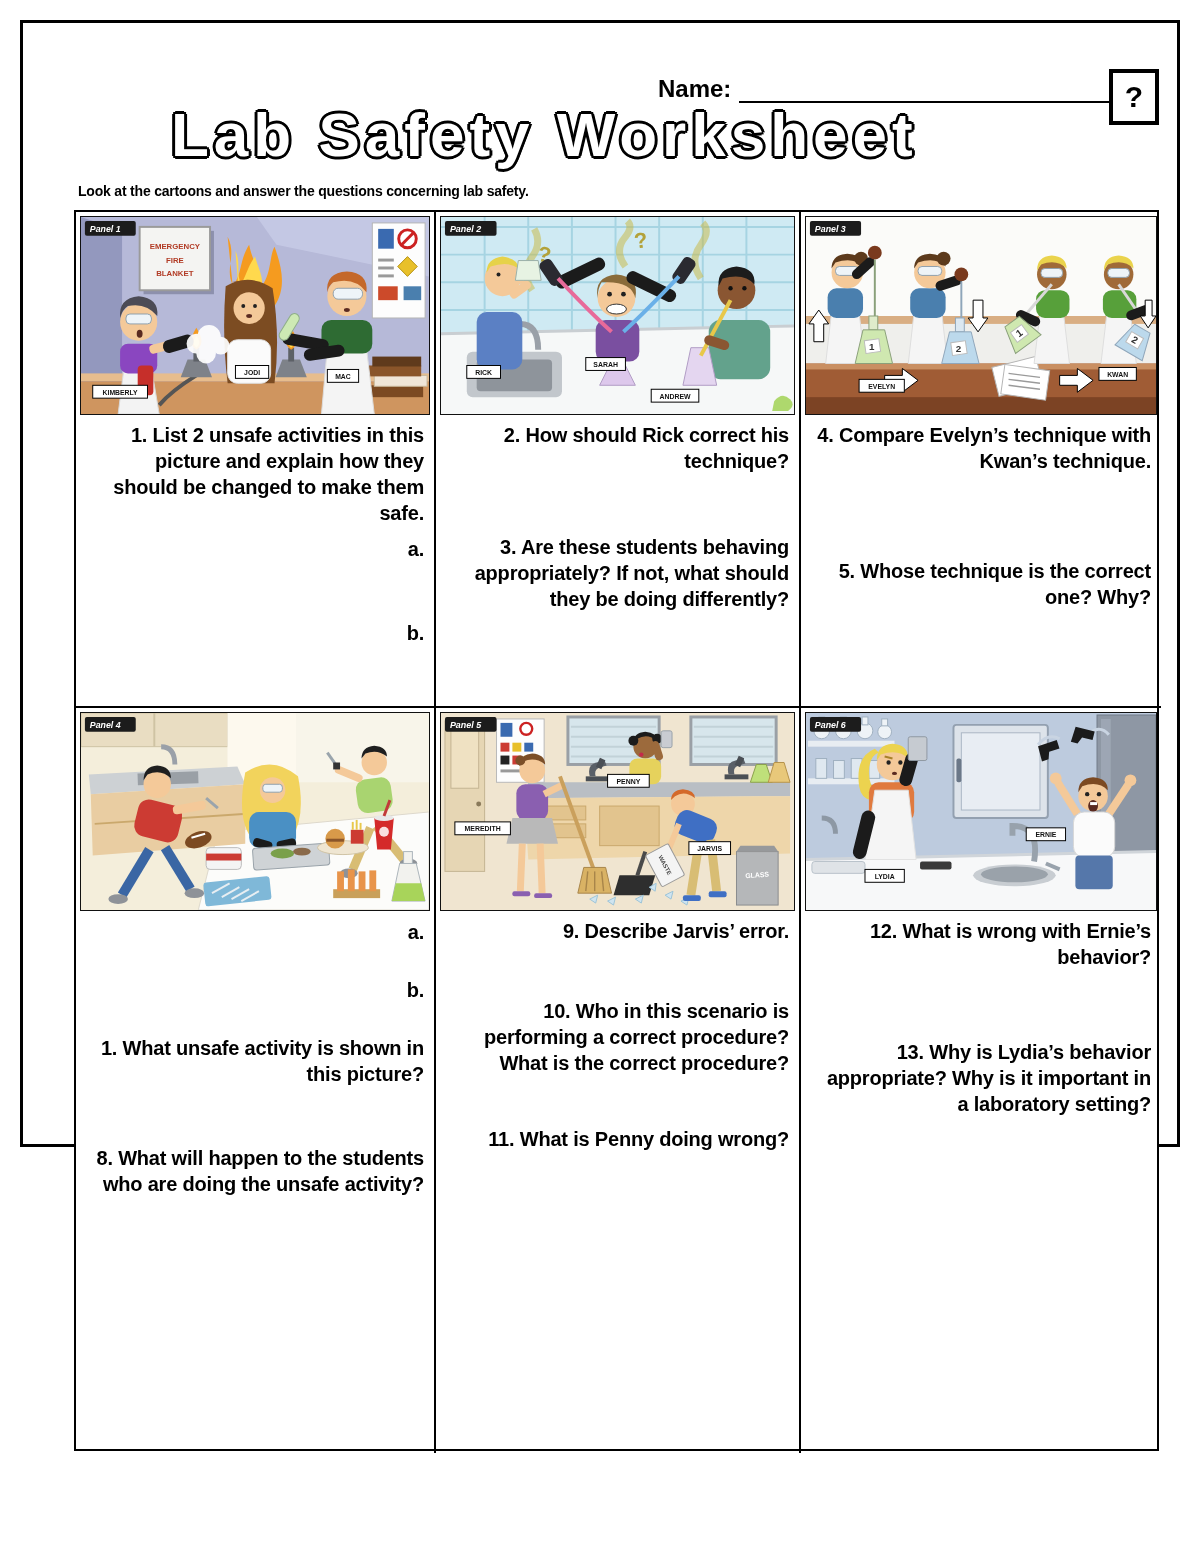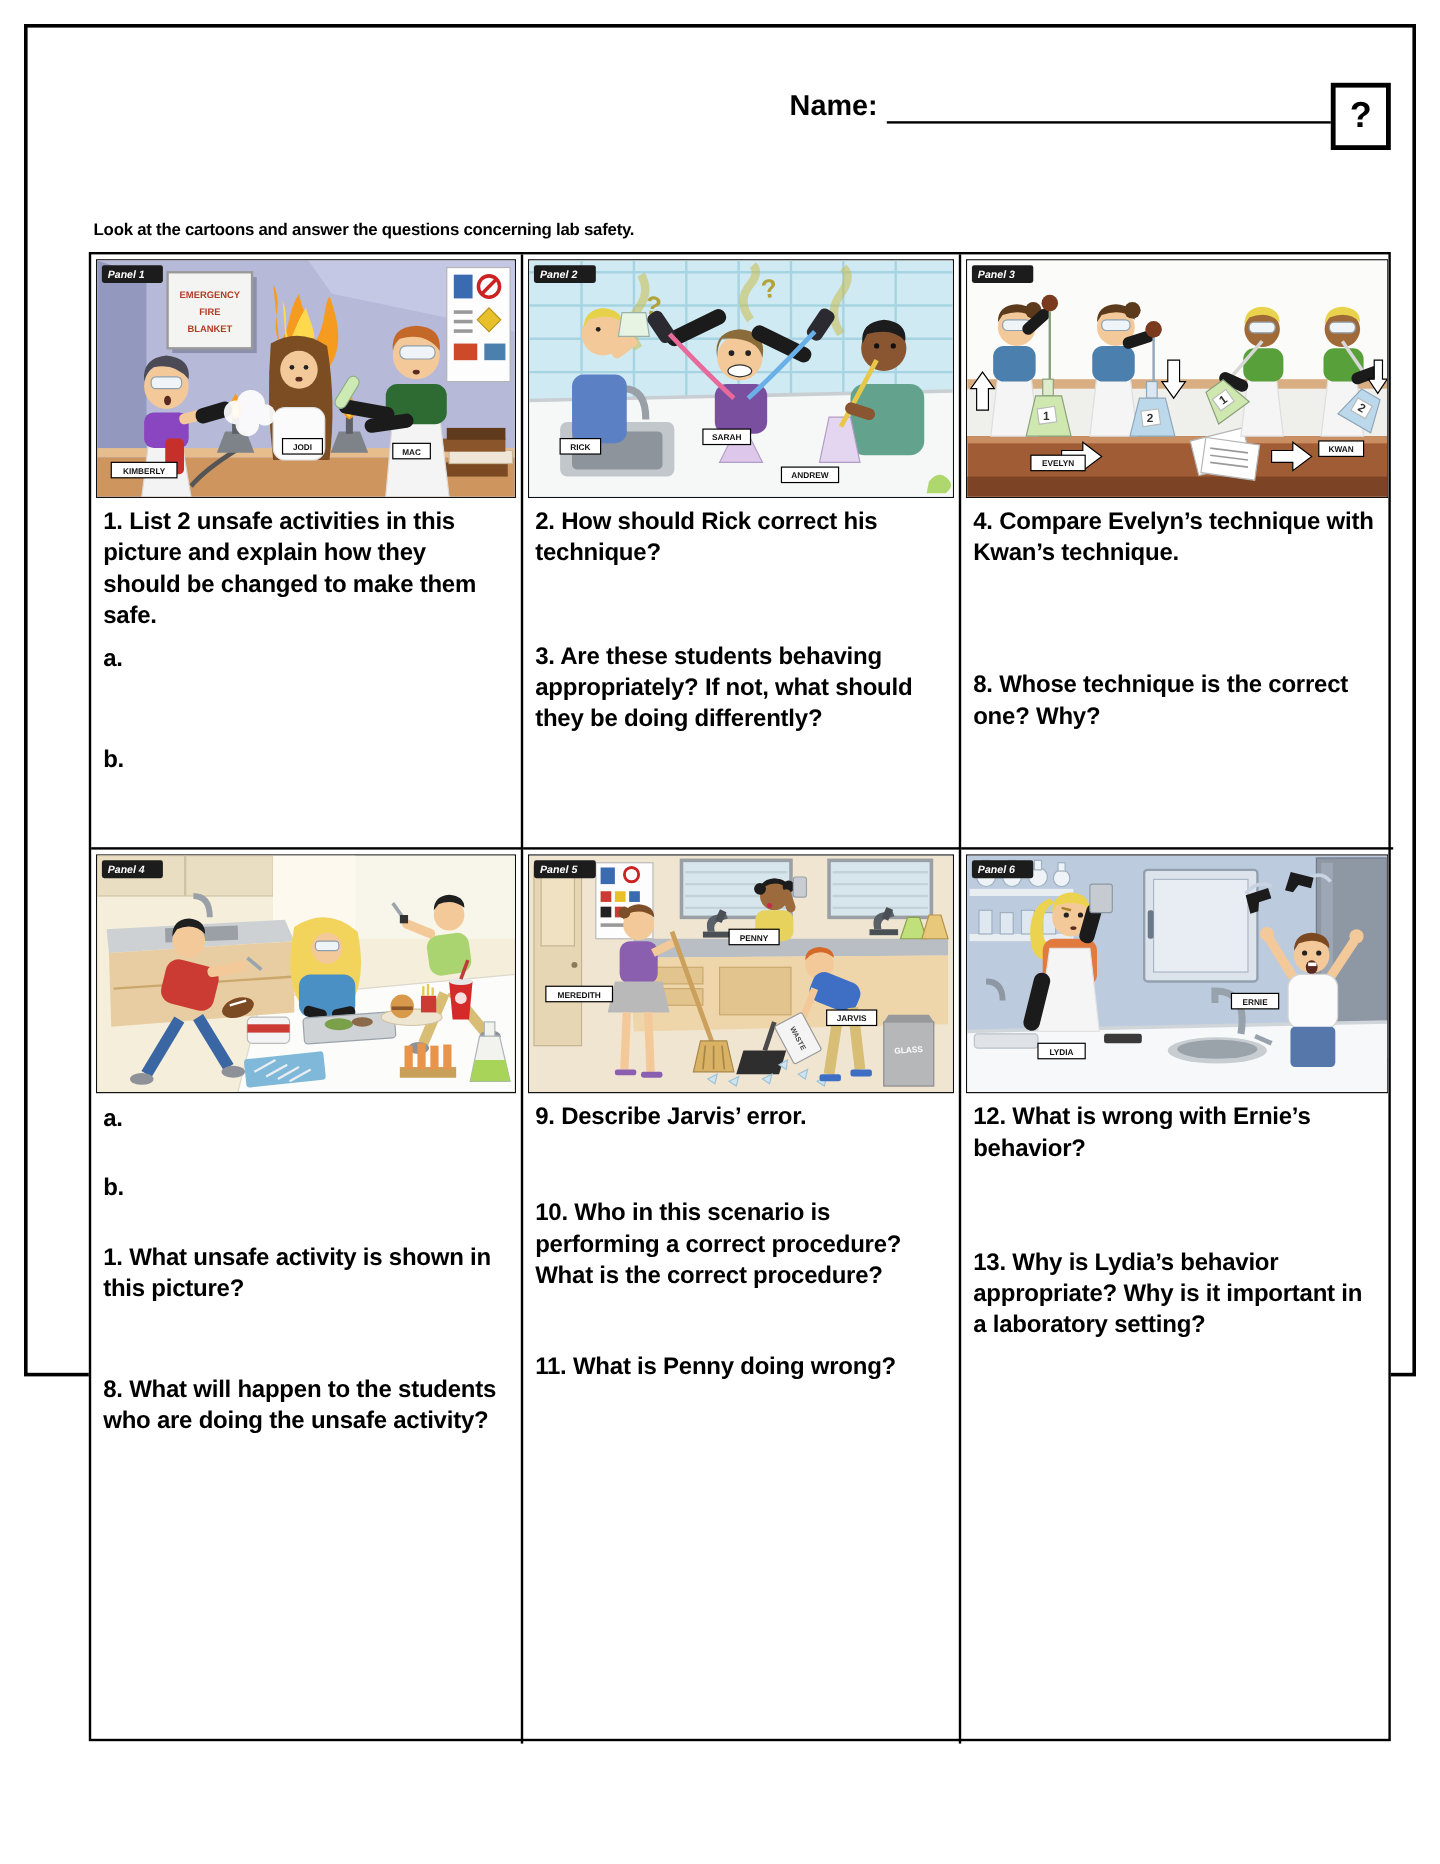--- a/index.html
+++ b/index.html
@@ -29,21 +29,21 @@
   .grid {
     position:absolute; left:51px; top:187px; width:1085px; height:1241px;
     display:grid; grid-template-columns:360px 365px 360px; grid-template-rows:496px 745px;
     border:2px solid #000; background:#fff;
   }
   .cell { border-right:2px solid #000; border-bottom:2px solid #000; padding:4px; overflow:hidden; }
   .cell:nth-child(3n) { border-right:none; }
   .cell:nth-child(n+4) { border-bottom:none; }
   .art { height:199px; border:1px solid #111; margin-bottom:5px; background:#fff; }
   .art svg { display:block; width:100%; height:100%; }
-  .q { margin:0; padding:2px 6px 0 6px; font-size:20px; font-weight:bold; line-height:1.3; letter-spacing:-0.2px; }
+  .q { margin:0; padding:2px 6px 0 6px; font-size:20px; font-weight:bold; line-height:1.3; letter-spacing:-0.2px;text-align:right; }
 
   
   .s-skin  { fill:#f4c999; }
   .s-glove { fill:#1b1b1b; }
   .s-tagbox { fill:#fff; stroke:#000; stroke-width:1; }
   .s-tagtxt { font:700 7px "Liberation Sans", sans-serif; fill:#111; text-anchor:middle; }
   .s-plbox { fill:#1c1c1c; }
   .s-pltxt { font:italic 700 9px "Liberation Sans", sans-serif; fill:#fff; }
   .s-signtxt { font:700 8px "Liberation Sans", sans-serif; fill:#b23b25; text-anchor:middle; }
   .s-fume { font:700 22px "Liberation Sans", sans-serif; fill:#b3a23a; }
@@ -56,20 +56,21 @@
 
 <div class="frame">
 
   <div class="name-row">
     <span>Name:</span><span class="name-blank"></span>
   </div>
   <div class="help-box">
     <span>?</span>
   </div>
 
+  <div class="title">Lab Safety Worksheet</div>
   <div class="instructions">Look at the cartoons and answer the questions concerning lab safety.</div>
 
   <div class="grid">
 
     <div class="cell">
       <div class="art">
         <svg viewBox="0 0 356 199" preserveAspectRatio="none">
           <g>
             <rect width="356" height="199" fill="#b6b9d8"></rect>
             <polygon points="0,0 42,14 42,199 0,199" fill="#9398be"></polygon>
@@ -357,21 +358,21 @@
               <text class="s-tagtxt" x="19" y="9.5">KWAN</text>
             </g>
             <g>
               <rect class="s-plbox" x="4" y="4" width="52" height="15" rx="2"></rect>
               <text class="s-pltxt" x="9" y="15">Panel 3</text>
             </g>
           </g>
         </svg>
       </div>
       <p class="q">4. Compare Evelyn’s technique with Kwan’s technique.</p>
-      <p class="q" style="margin-top:82px">8. Whose technique is the correct one? Why?</p>
+      <p class="q" style="margin-top:82px">5. Whose technique is the correct one? Why?</p>
     </div>
 
     <div class="cell">
       <div class="art">
         <svg viewBox="0 0 356 199" preserveAspectRatio="none">
           <g>
             <rect width="356" height="199" fill="#f4eedb"></rect>
             <rect x="0" y="0" width="150" height="34" fill="#e9ddc2" stroke="#cfc3a4"></rect>
             <line x1="75" y1="0" x2="75" y2="34" stroke="#cfc3a4" stroke-width="2"></line>
             <rect x="150" y="0" width="206" height="70" fill="#f8f5ea"></rect>

